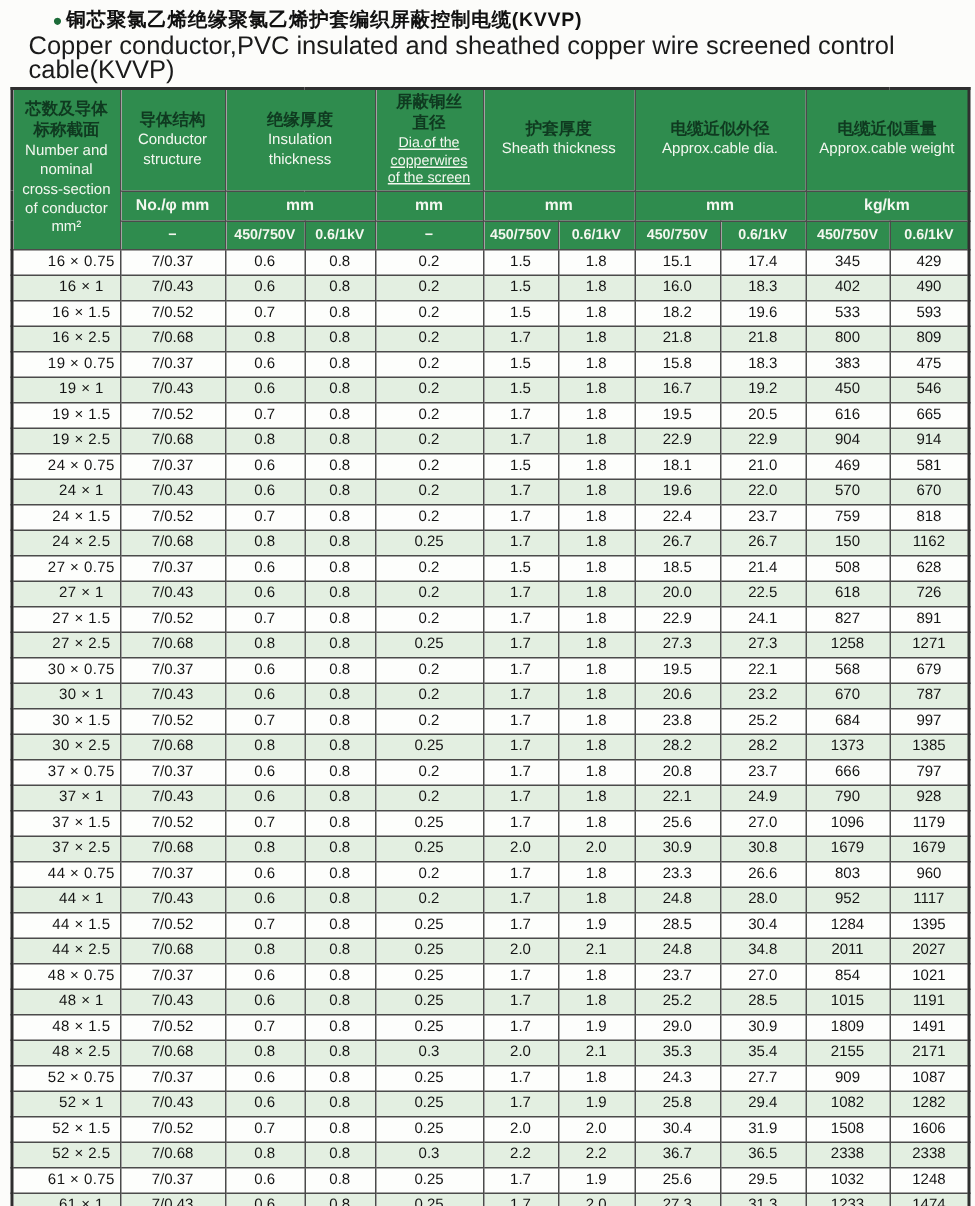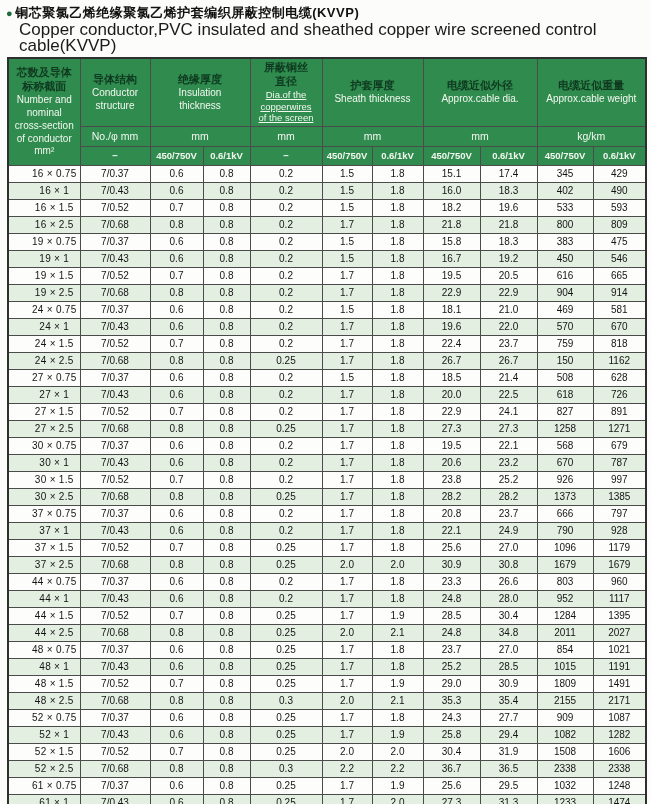--- a/index.html
+++ b/index.html
@@ -8,42 +8,42 @@
     width: 650px; height: 804px;
     background: #fcfcfa;
     font-family: "Liberation Sans", "DejaVu Sans", sans-serif;
     color: #1c1c1c;
     overflow: hidden;
   }
   .page { width: 650px; height: 804px; position: relative; }
 
   
   .title-block { padding: 5px 4px 3px 6px; line-height: 16px; }
-  .title-cn { font-size: 13px; font-weight: bold; color: #111; letter-spacing: 0.5px; }
+  .title-cn { font-size: 13px; font-weight: bold; color: #111; letter-spacing: 0.5px; margin-left: 29px; }
   .title-cn .bullet { color: #1c6b38; margin-right: 2px; font-size: 11px; }
   .title-en { font-size: 17px; color: #1a1a1a; padding-left: 13px; margin-top: 1px; }
 
   
   table.spec {
     border-collapse: collapse;
     table-layout: fixed;
     width: 638px;
     margin-left: 7px;
     border: 2px solid #2f2f2f;
   }
   th, td { border: 1px solid #4b4b4b; padding: 0; overflow: hidden; }
 
   thead th {
     background: #2f8c4e;
     font-weight: normal;
     vertical-align: middle;
     text-align: center;
   }
   .hrow-main { height: 68px; }
-  .hrow-unit th { height: 20px; font-size: 10.5px; font-weight: normal; color: #f3f7ef; }
+  .hrow-unit th { height: 20px; font-size: 10.5px; font-weight: bold; color: #f3f7ef; }
   .hrow-volt th { height: 19px; font-size: 9.5px; font-weight: bold; color: #f3f7ef; }
 
   th .cn {
     display: block; white-space: pre-line;
     font-size: 11px; font-weight: bold; color: #0f3a20;
     line-height: 13.5px;
   }
   th .en {
     display: block; white-space: pre-line;
     font-size: 10px; color: #f3f7ef;
@@ -391,21 +391,21 @@
         <tr>
           <td>30 × 1.5</td>
           <td>7/0.52</td>
           <td>0.7</td>
           <td>0.8</td>
           <td>0.2</td>
           <td>1.7</td>
           <td>1.8</td>
           <td>23.8</td>
           <td>25.2</td>
-          <td>926</td>
+          <td>684</td>
           <td>997</td>
         </tr>
         <tr class="alt">
           <td>30 × 2.5</td>
           <td>7/0.68</td>
           <td>0.8</td>
           <td>0.8</td>
           <td>0.25</td>
           <td>1.7</td>
           <td>1.8</td>

